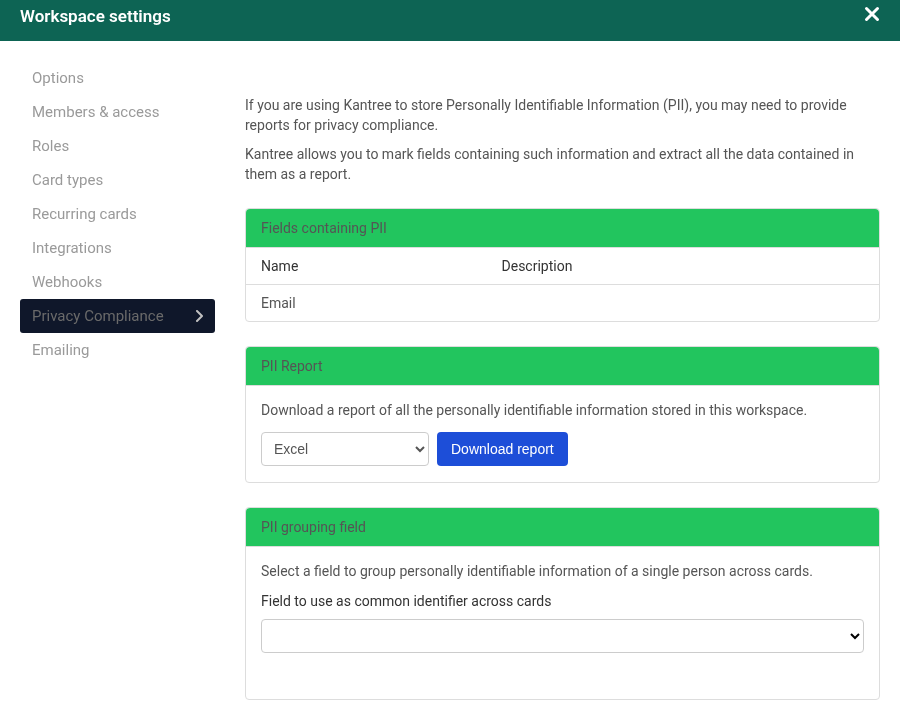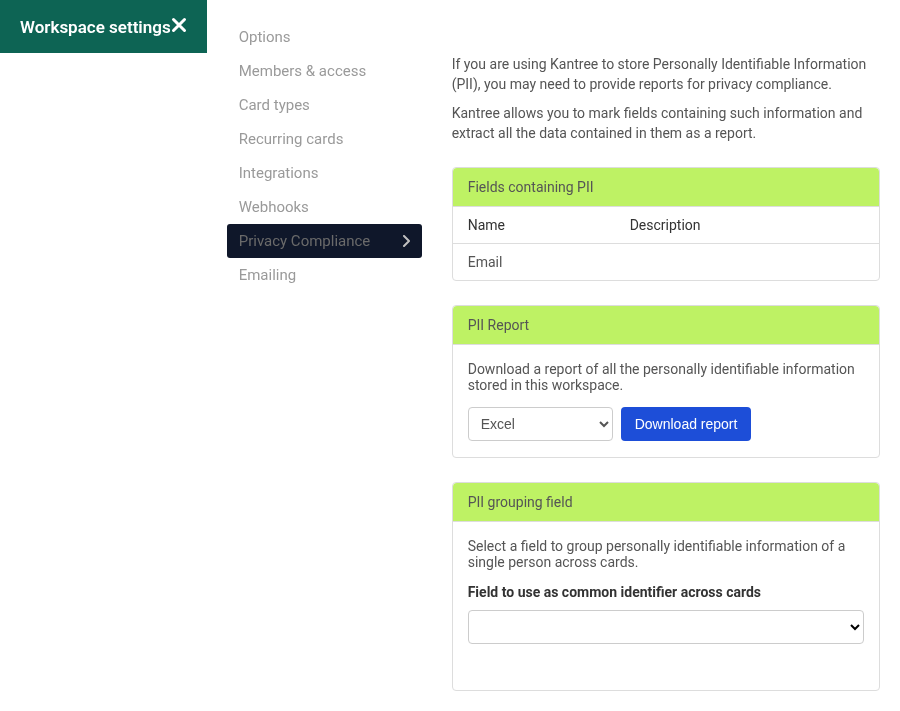--- a/index.html
+++ b/index.html
@@ -14,21 +14,21 @@
       background: #fff;
       width: 900px;
       height: 711px;
       overflow: hidden;
     }
     .modal {
       width: 900px;
       height: 711px;
       background: #fff;
       display: flex;
-      flex-direction: row;
+      flex-direction: column;
       justify-content: center;
     }
     .header {
       background: #0d6454;
       color: #fff;
       padding: 15px 20px;
       display: flex;
       justify-content: space-between;
       align-items: center;
       height: 53px;
@@ -91,21 +91,21 @@
       line-height: 1.45;
       margin-bottom: 8px;
     }
     .panel {
       border: 1px solid #ddd;
       border-radius: 4px;
       margin-top: 24px;
       background: #fff;
     }
     .panel-header {
-      background: #bef264;
+      background: #22c55e;
       padding: 11px 15px;
       border-bottom: 1px solid #ddd;
       border-radius: 4px 4px 0 0;
       color: #555;
     }
     .panel-body {
       padding: 16px 15px;
     }
     table.pii-table {
       width: 100%;
@@ -128,42 +128,42 @@
     }
     .report-row {
       display: flex;
       gap: 8px;
       align-items: center;
     }
     select.format-select {
       border: 1px solid #ccc;
       border-radius: 4px;
       padding: 6px 8px;
-      width: 145px;
+      width: 168px;
       height: 34px;
       font-size: 14px;
       background: #fff;
       color: #555;
     }
     .btn-primary {
       background: #1d4ed8;
       color: #fff;
       border: none;
       border-radius: 4px;
       padding: 8px 14px;
       font-size: 14px;
       cursor: pointer;
       height: 34px;
     }
     .grouping-text {
       margin-bottom: 14px;
       color: #555;
     }
     .field-label {
-      font-weight: 700;
+      font-weight: 400;
       margin-bottom: 10px;
       color: #333;
     }
     select.wide-select {
       width: 100%;
       border: 1px solid #ccc;
       border-radius: 4px;
       padding: 6px 8px;
       height: 34px;
       font-size: 14px;
@@ -193,20 +193,23 @@
   </div>
 
   <div class="body">
 
     <div class="sidebar">
       <div class="sidebar-item">
         <span>Options</span>
       </div>
       <div class="sidebar-item">
         <span>Members &amp; access</span>
+      </div>
+      <div class="sidebar-item">
+        <span>Roles</span>
       </div>
       <div class="sidebar-item">
         <span>Card types</span>
       </div>
       <div class="sidebar-item">
         <span>Recurring cards</span>
       </div>
       <div class="sidebar-item">
         <span>Integrations</span>
       </div>

